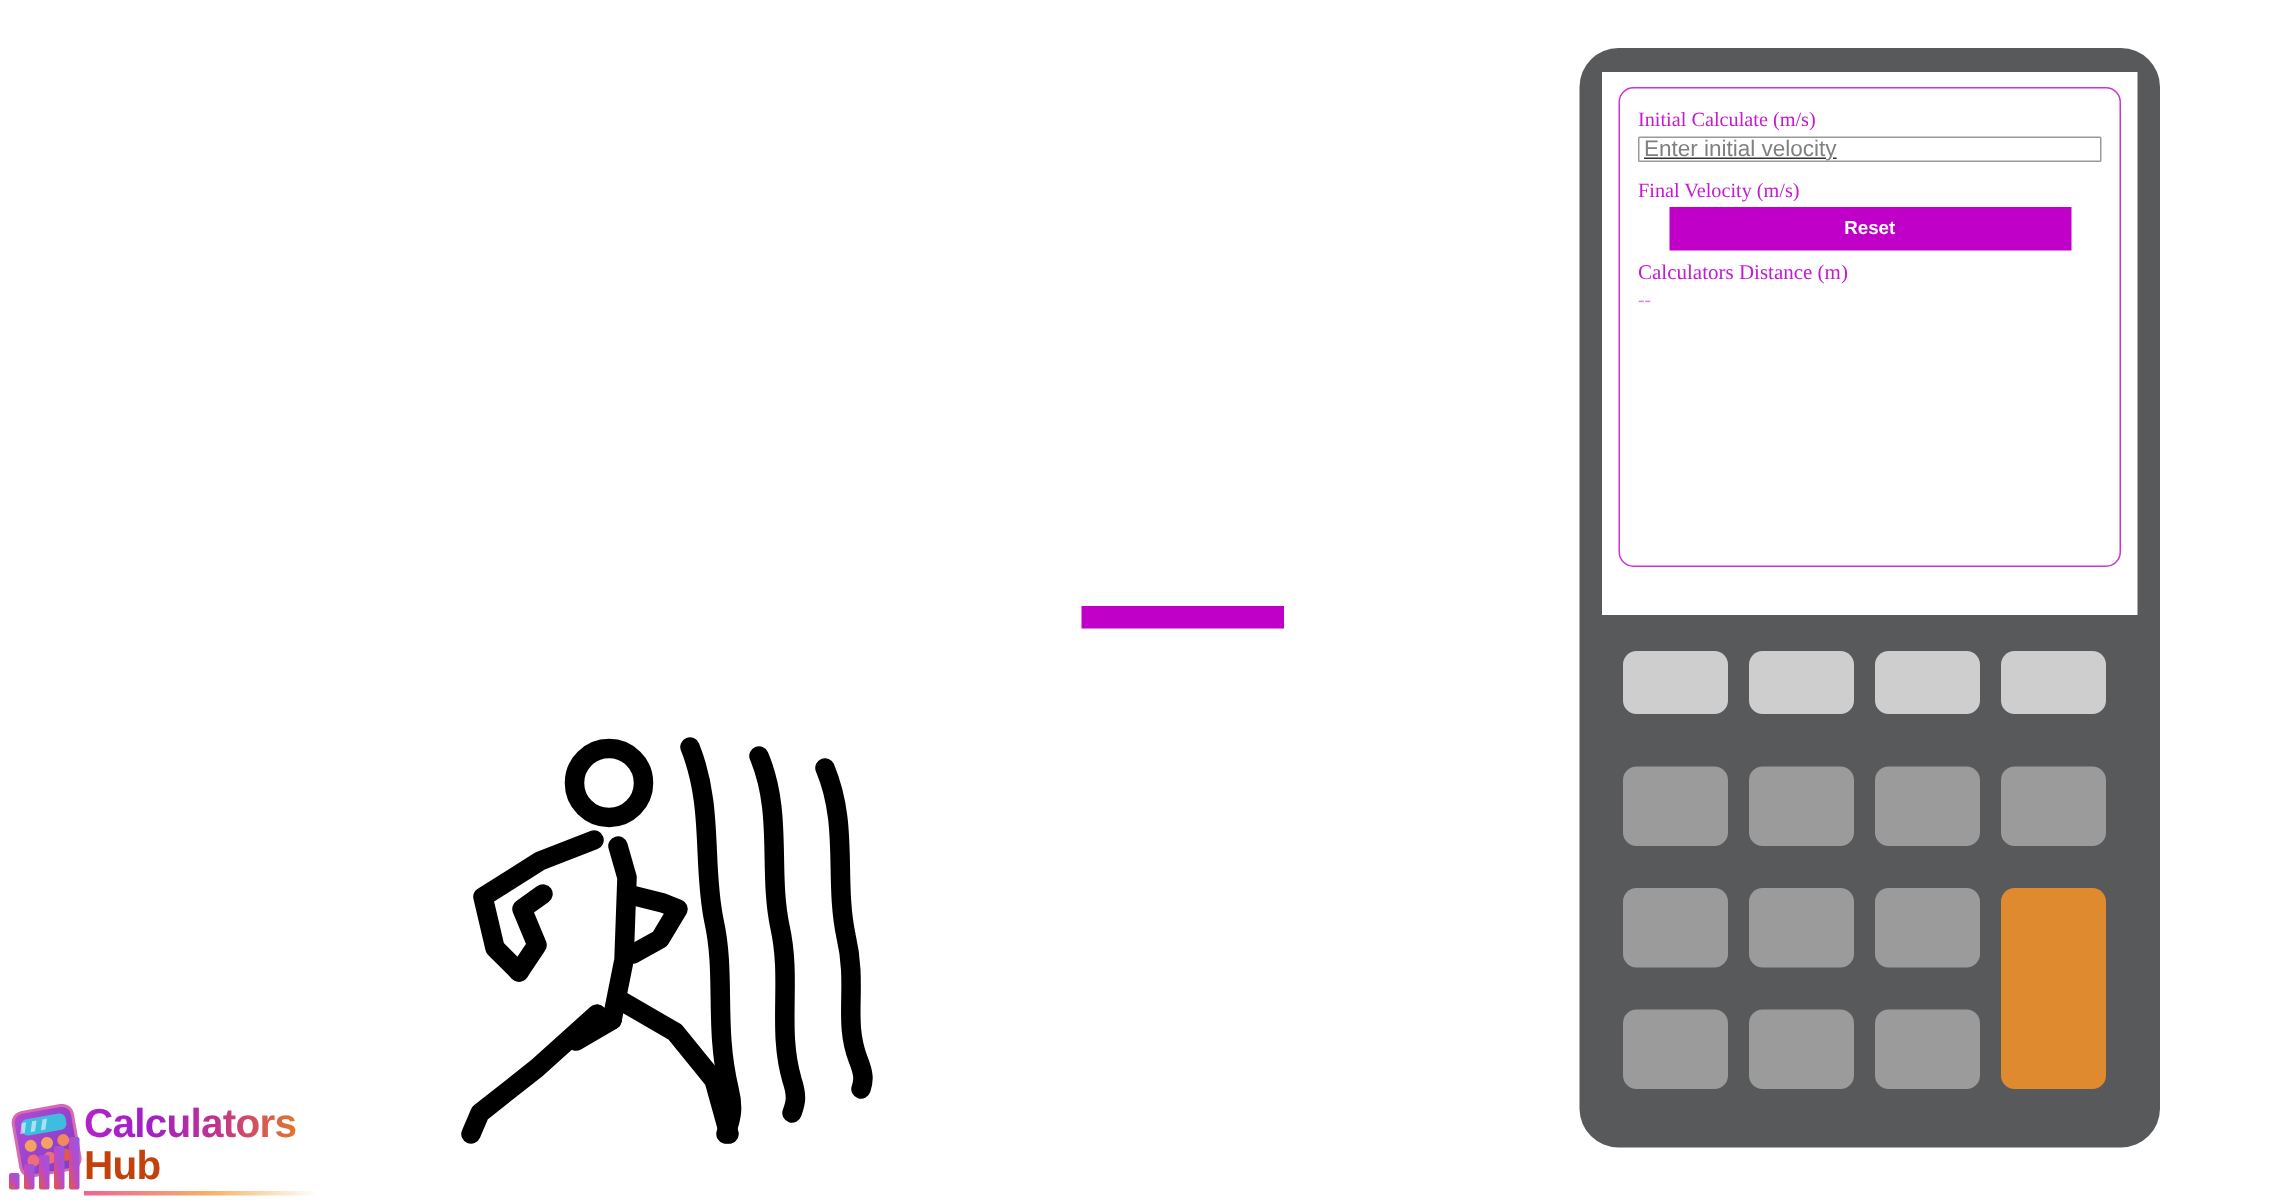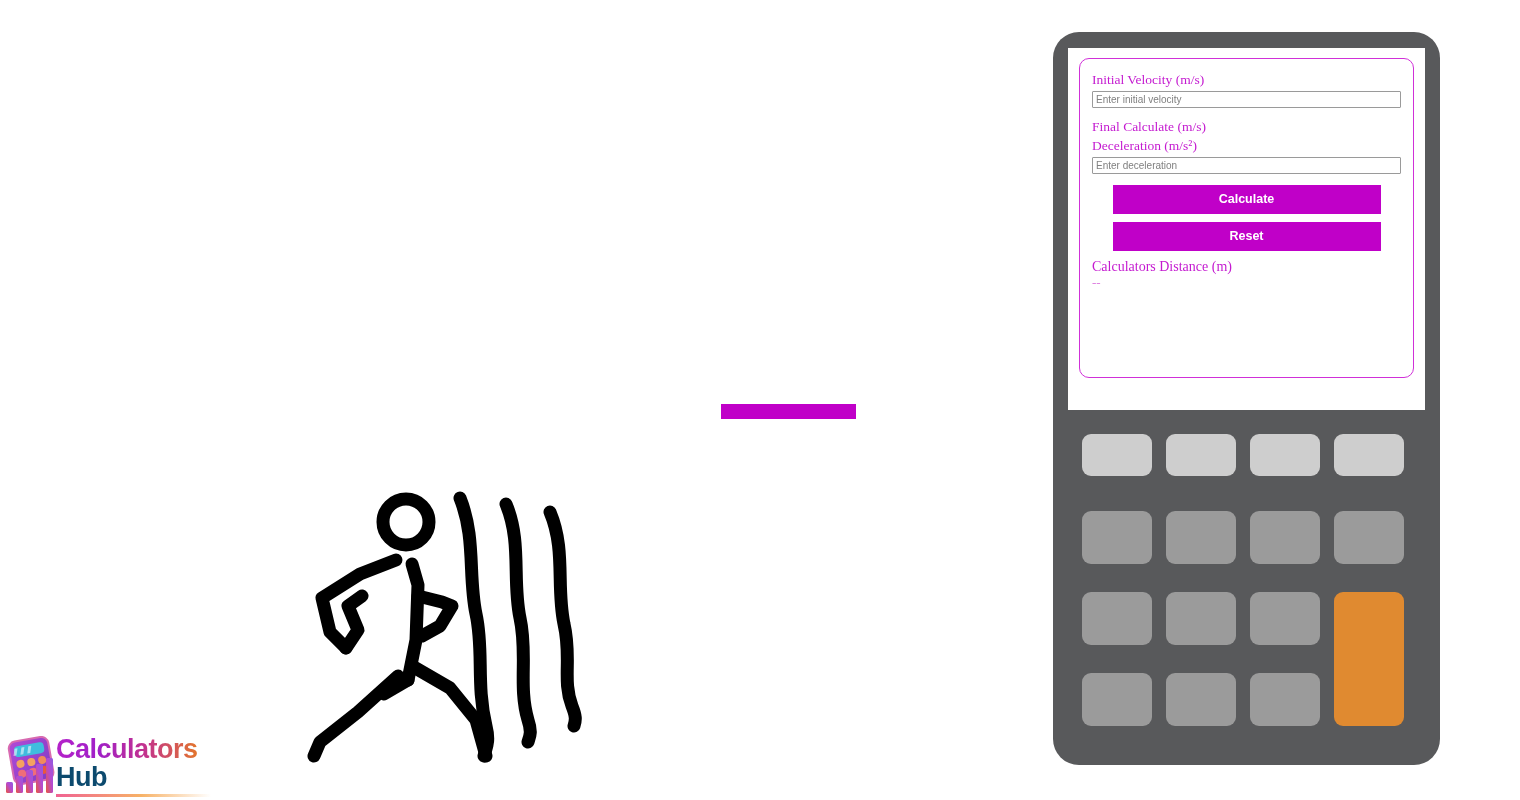--- a/index.html
+++ b/index.html
@@ -114,21 +114,21 @@
     background: linear-gradient(90deg, #b521c9 0%, #a020c8 30%, #c2318f 62%, #e3762b 100%);
     -webkit-background-clip: text;
     background-clip: text;
     color: transparent;
   }
   #logo-word-2 {
     display: block;
     font-size: 27px;
     font-weight: bold;
     letter-spacing: -0.5px;
-    color: #0c4a6e;
+    color: #c2410c;
     margin-top: 1px;
   }
   #logo-underline {
     position: absolute;
     left: 52px;
     top: 58px;
     width: 155px;
     height: 3px;
     background: linear-gradient(90deg, #f06292 0%, #f7b267 55%, #ffffff 100%);
   }
@@ -175,25 +175,26 @@
   }
 
   .field-input {
     display: block;
     width: 100%;
     height: 17px;
     box-sizing: border-box;
     border: 1px solid #9a9a9a;
     background: #ffffff;
     font-family: "Liberation Sans", sans-serif;
-    font-size: 10px;
+    font-size: 15px;
     color: #333333;
     padding: 0 3px;
     margin-bottom: 11px;
     border-radius: 1px;
+    text-decoration: underline;
   }
   .field-input::placeholder {
     color: #808080;
     opacity: 1;
   }
 
   .calc-btn {
     display: block;
     width: 268px;
     margin: 0 auto 8px auto;
@@ -320,34 +321,29 @@
 
 </div>
 
 <div id="phone">
 
   <div id="phone-screen">
 
     <div id="calc-card">
 
       <div>
-        <div class="field-label">Initial Velocity (m/s)</div>
+        <div class="field-label">Initial Calculate (m/s)</div>
         <input class="field-input" type="text" placeholder="Enter initial velocity" style="">
       </div>
 
       <div>
-        <div class="field-label">Final Calculate (m/s)</div>
+        <div class="field-label">Final Velocity (m/s)</div>
       </div>
 
-      <div>
-        <div class="field-label">Deceleration (m/s²)</div>
-        <input class="field-input" type="text" placeholder="Enter deceleration" style="">
-      </div>
-
-      <button class="calc-btn">Calculate</button>
+
       <button class="calc-btn">Reset</button>
 
       <div id="result-label">Calculators Distance (m)</div>
       <div id="result-value">--</div>
 
     </div>
   </div>
 
   <div id="keypad">
 

